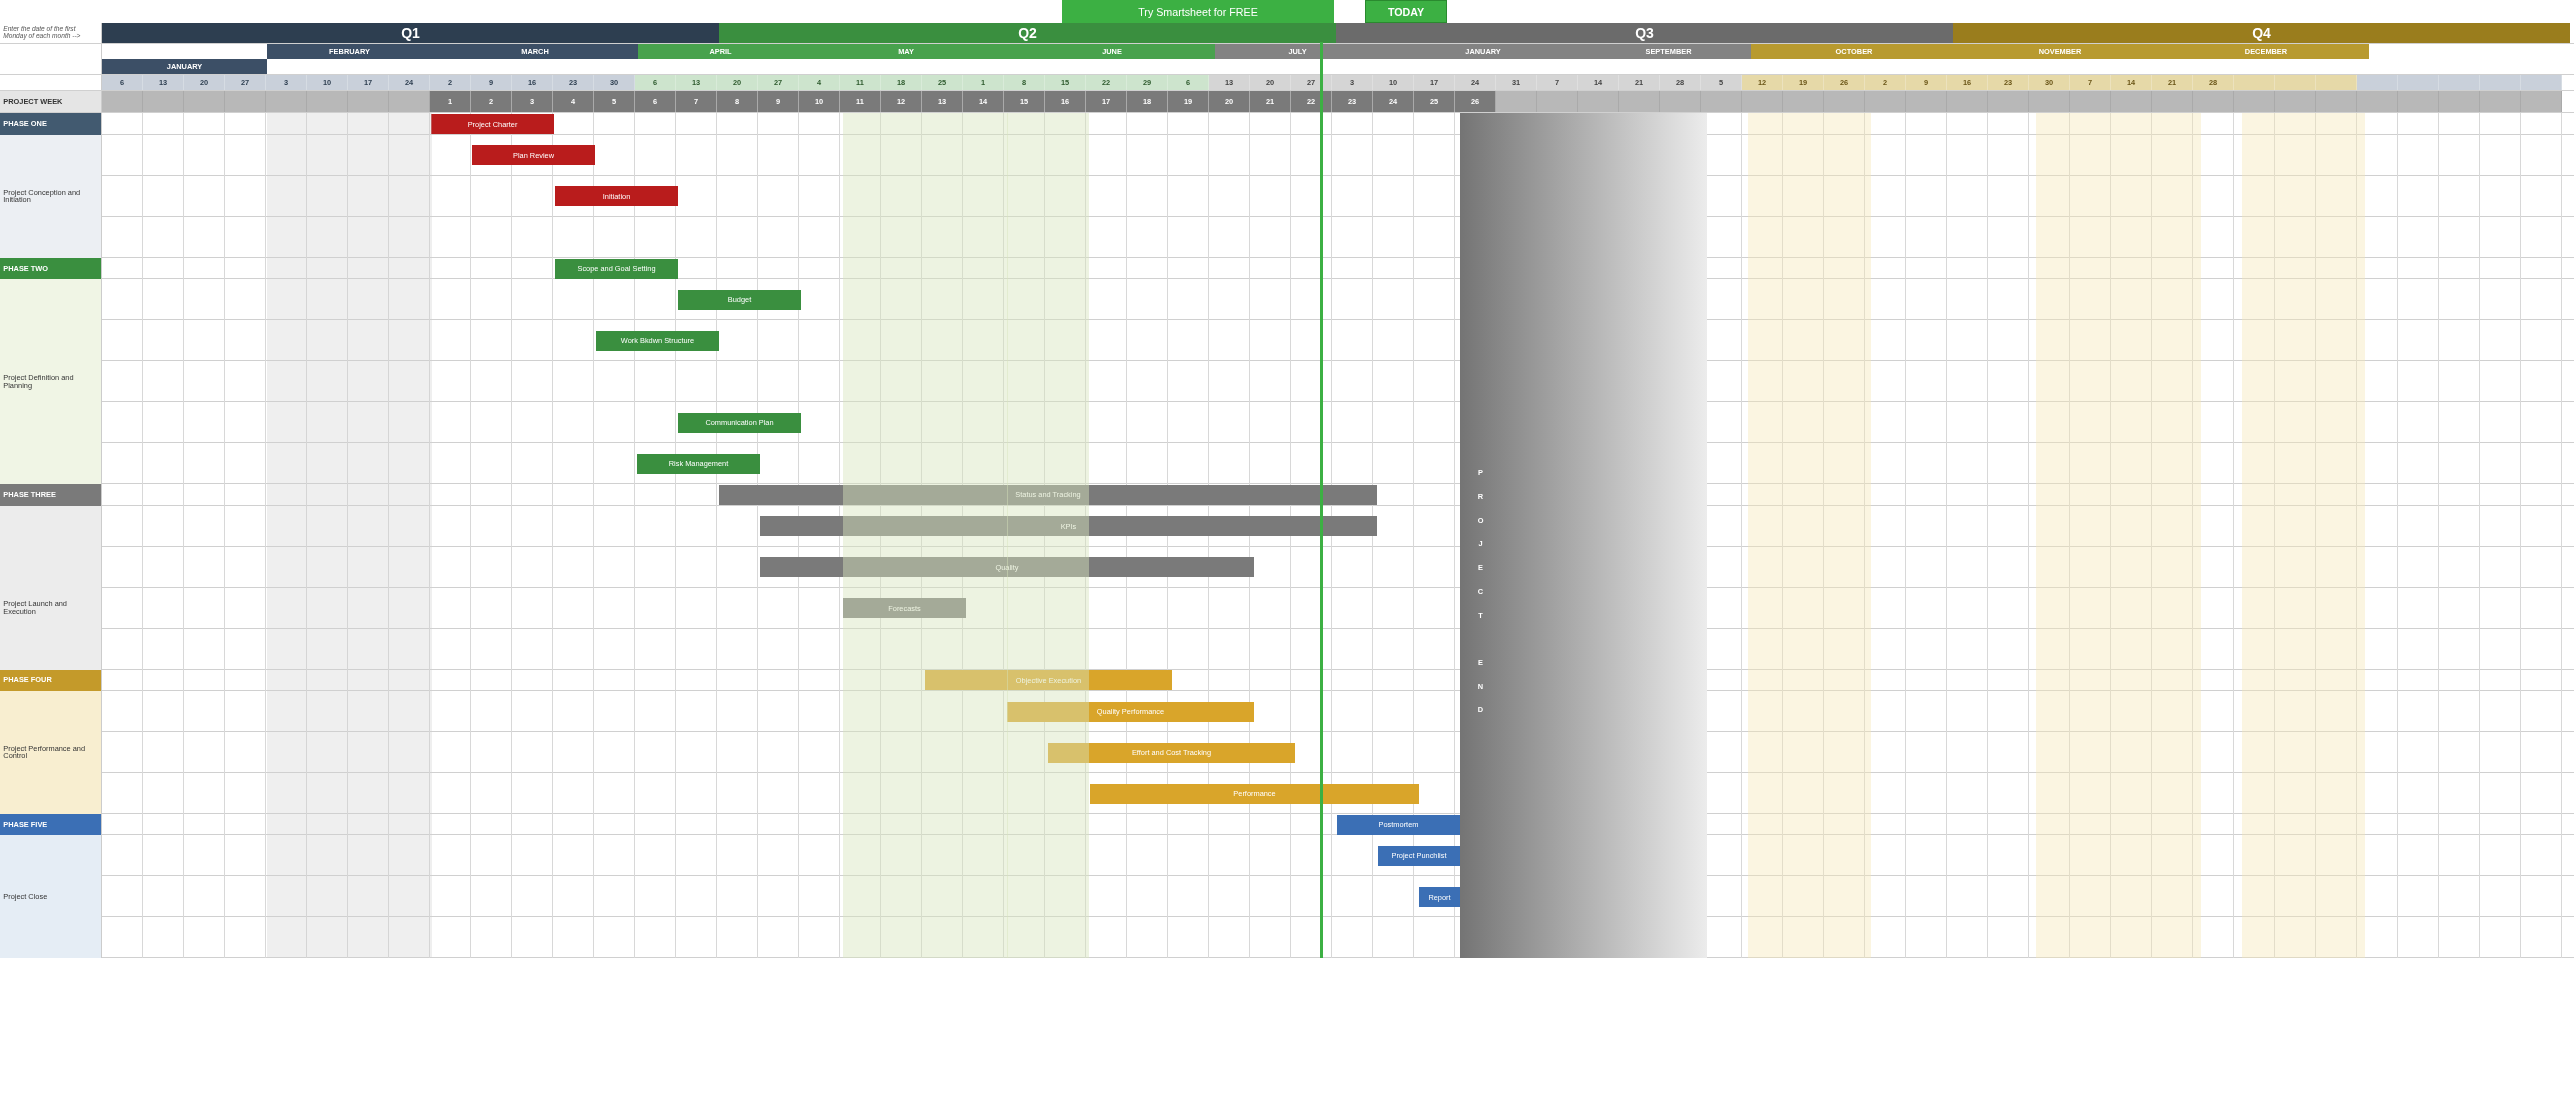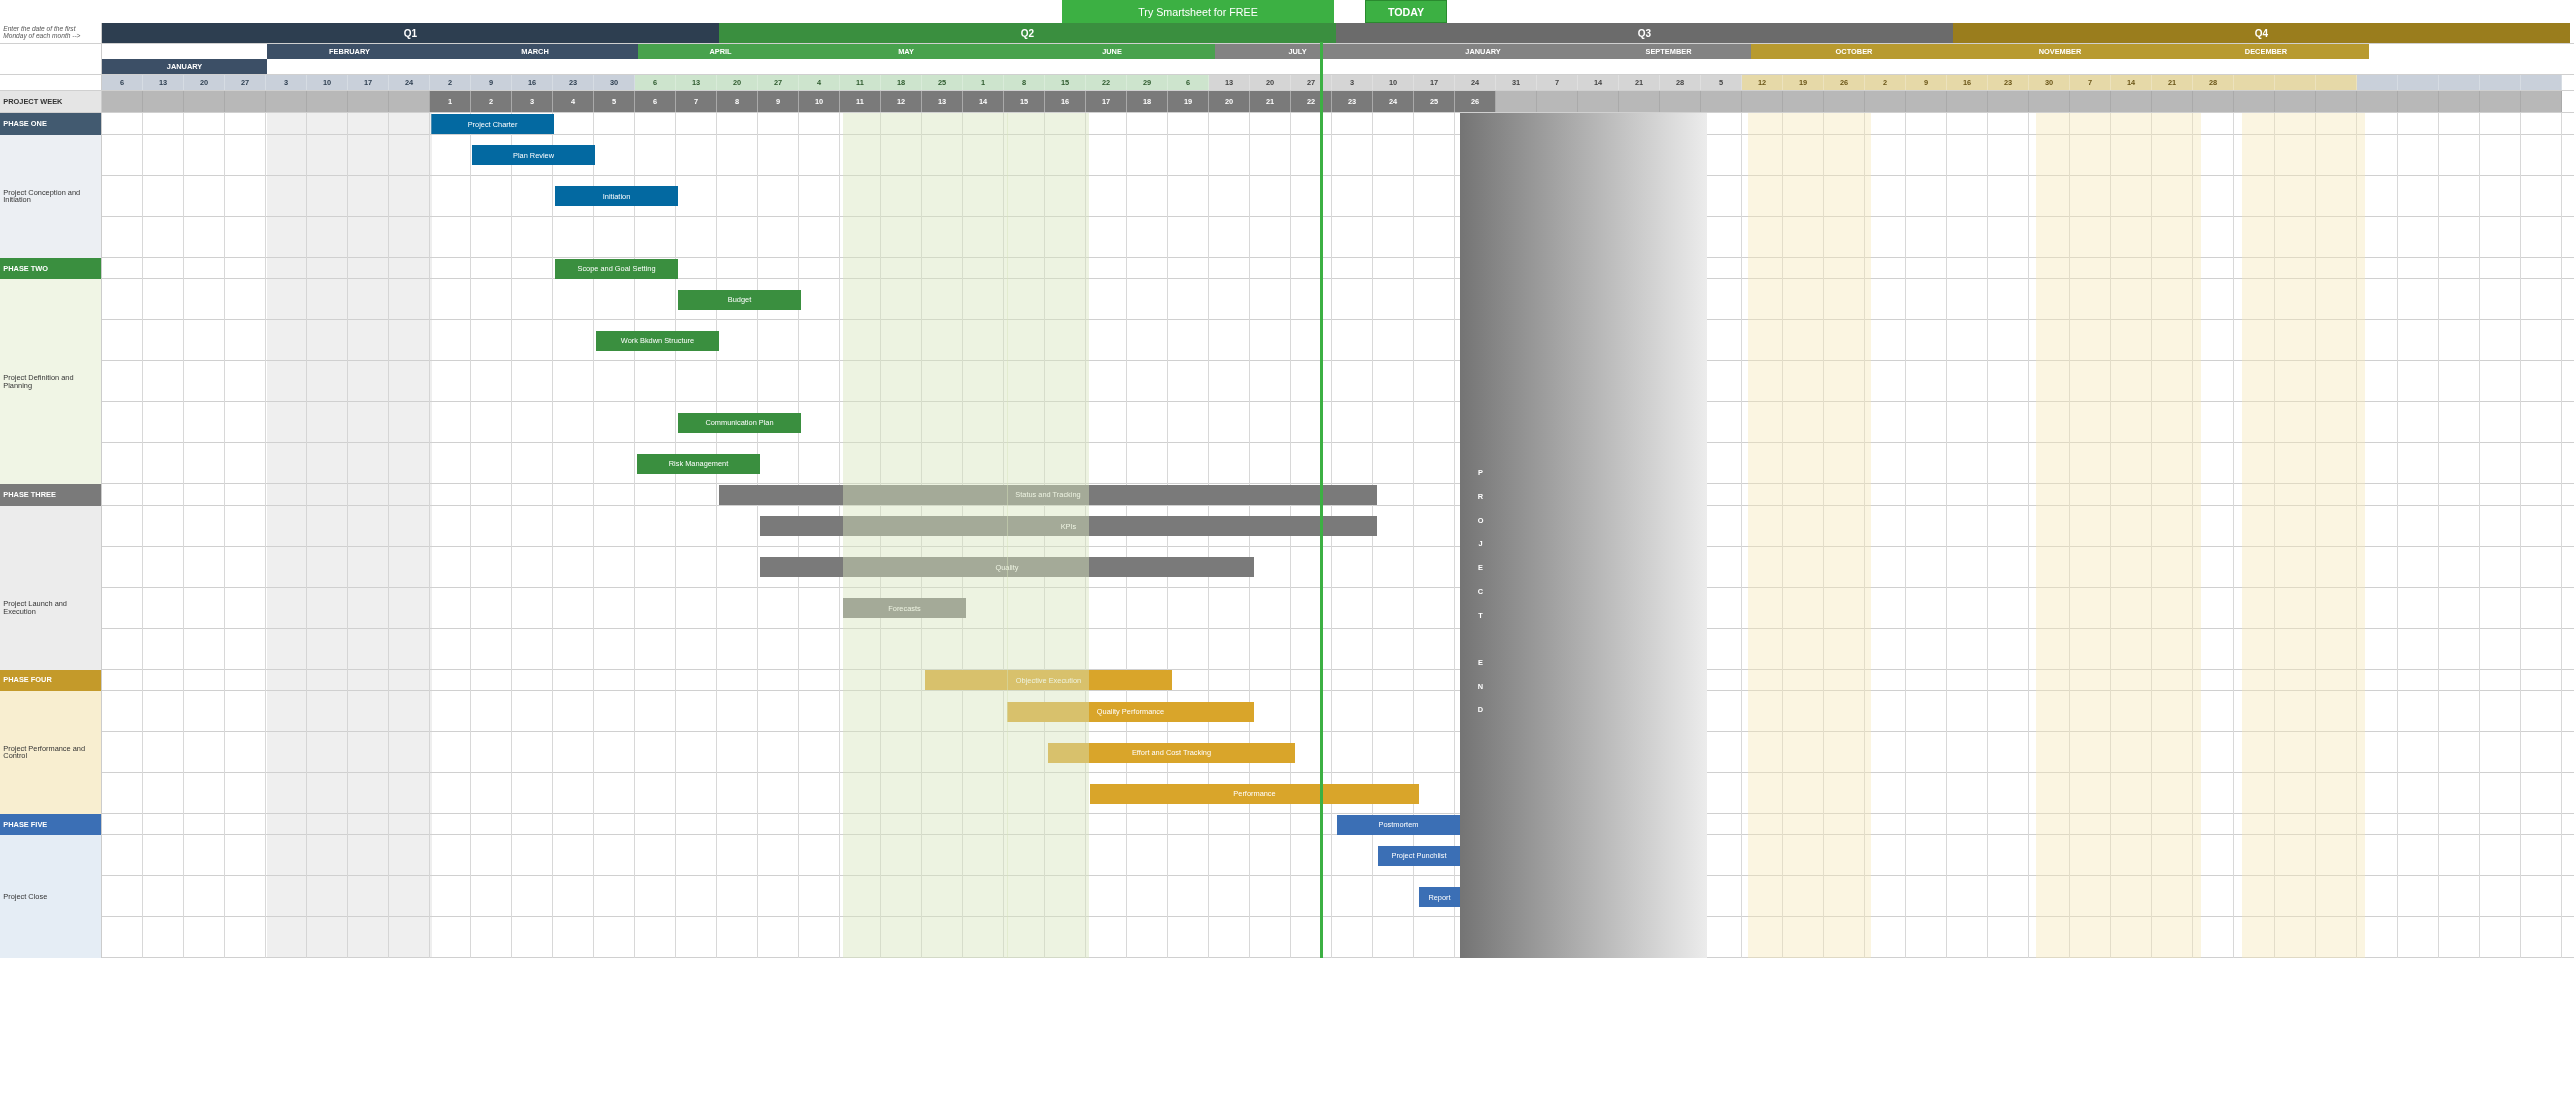--- a/index.html
+++ b/index.html
@@ -14,21 +14,21 @@
 
   .chart { position:relative; width:2574px; }
   .row { display:flex; border-bottom:0.8px solid #d0d0d0; }
   .labelcol { width:102px; flex:0 0 102px; display:flex; align-items:center; padding:1.6px 3.3px; font-size:7.4px; line-height:1.05; border-right:0.8px solid #ccc; background:#fff; }
   .labelcol.note { font-style:italic; color:#555; font-size:6.6px; }
   .cells { flex:1; display:flex; position:relative; }
   .cell { flex:0 0 41px; width:41px; border-right:0.8px solid #d8d8d8; }
 
   
   .q-row .labelcol { background:#fff; }
-  .q { display:flex; align-items:center; justify-content:center; color:#fff; font-weight:700; font-size:10px; height:20px;text-align:center; }
+  .q { display:flex; align-items:center; justify-content:center; color:#fff; font-weight:700; font-size:14px; height:20px;text-align:center; }
   .q1 { width:617px; background:#2d3e50; }
   .q2 { width:617px; background:#3a8f3f; }
   .q3 { width:617px; background:#6b6b6b; }
   .q4 { width:617px; background:#9a7d1d; }
 
   
   .m-row .labelcol { }
   .m { display:flex; align-items:center; justify-content:center; height:15px; font-size:7.4px; font-weight:700; color:#fff; }
   .m.q1 { background:#3c4f66; }
   .m.q2 { background:#48a24d; }
@@ -63,21 +63,21 @@
 
   
   .sec1-label { background:#eceff3 !important; }
   .sec2-label { background:#f0f5e5 !important; }
   .sec3-label { background:#ececec !important; }
   .sec4-label { background:#f8eed0 !important; }
   .sec5-label { background:#e5edf5 !important; }
 
   
   .bar { position:absolute; height:20px; top:0; display:flex; align-items:center; justify-content:center; color:#fff; font-size:7.4px; padding:0 5px; white-space:nowrap; overflow:visible; }
-  .bar-navy { background:#0369a1; }
+  .bar-navy { background:#b91c1c; }
   .bar-green { background:#3a8f3f; }
   .bar-gray { background:#7a7a7a; }
   .bar-gold { background:#d9a52a; }
   .bar-blue { background:#3b6fb5; }
   .bar.twoline { line-height:1.05; text-align:center; }
 
   
   .shade { position:absolute; top:0; bottom:0; pointer-events:none; }
   .shade-lightgray { background:rgba(210,210,210,.35); }
   .shade-greenish { background:rgba(214,228,188,.45); }

